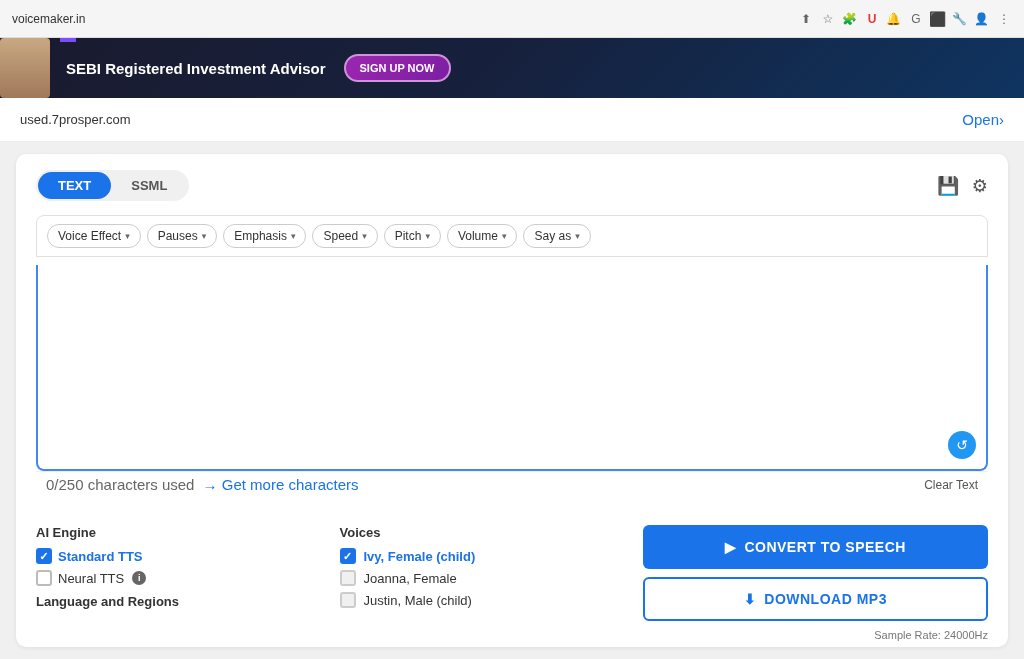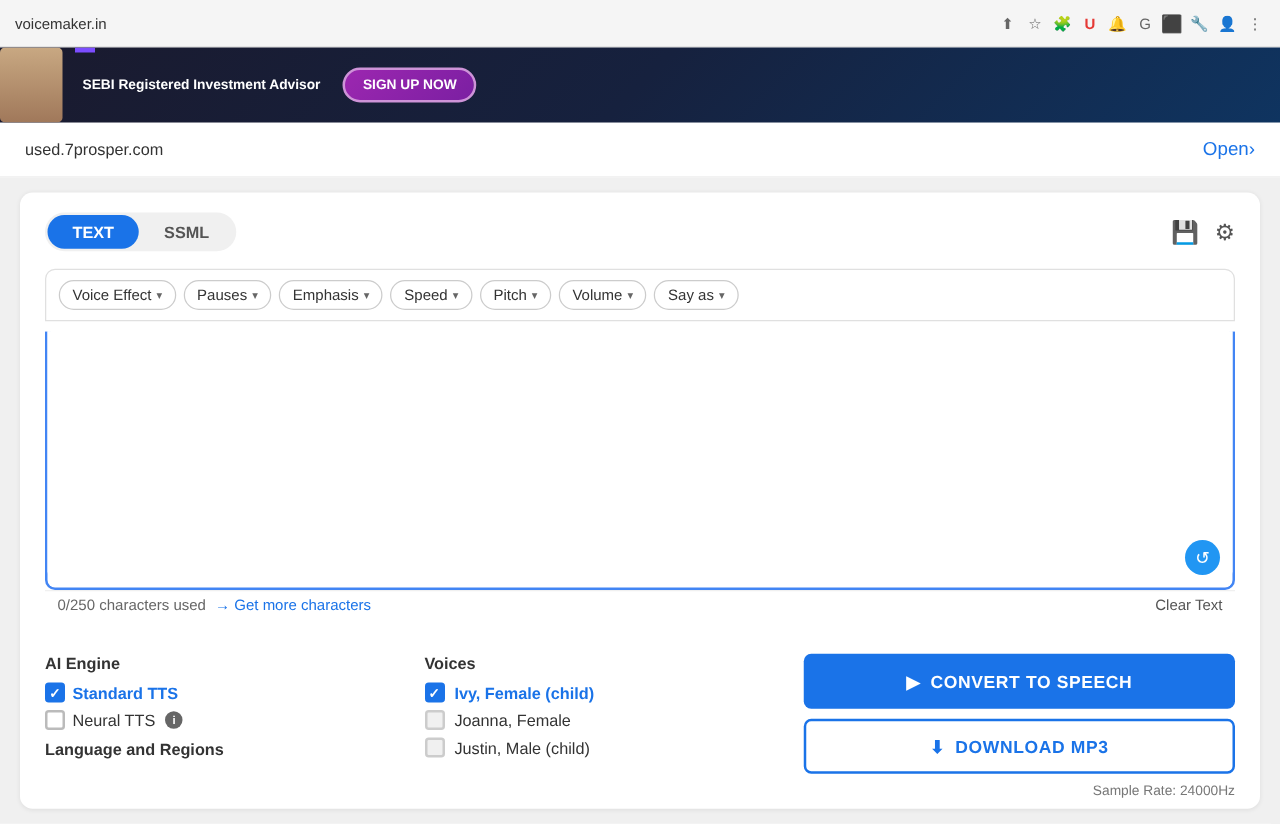--- a/index.html
+++ b/index.html
@@ -57,21 +57,21 @@
       padding: 0 16px;
     }
     .ad-avatar {
       width: 50px;
       height: 60px;
       background: linear-gradient(180deg, #c8a882 0%, #a0785a 100%);
       border-radius: 4px;
     }
     .ad-text {
       color: white;
-      font-size: 11px;
+      font-size: 15px;
       font-weight: 600;
     }
     .ad-signup-btn {
       background: linear-gradient(135deg, #9c27b0, #7b1fa2);
       color: white;
       border: none;
       padding: 6px 14px;
       border-radius: 20px;
       font-size: 11px;
       font-weight: bold;
@@ -217,21 +217,21 @@
     }
     .text-area-footer {
       display: flex;
       justify-content: space-between;
       align-items: center;
       padding: 4px 10px;
       background: white;
       border-top: 1px solid #f0f0f0;
     }
     .char-count {
-      font-size: 12px;
+      font-size: 15px;
       color: #666;
     }
     .char-count span.link {
       color: #1a73e8;
       cursor: pointer;
       margin-left: 4px;
     }
     .clear-text-btn {
       font-size: 12px;
       color: #555;

